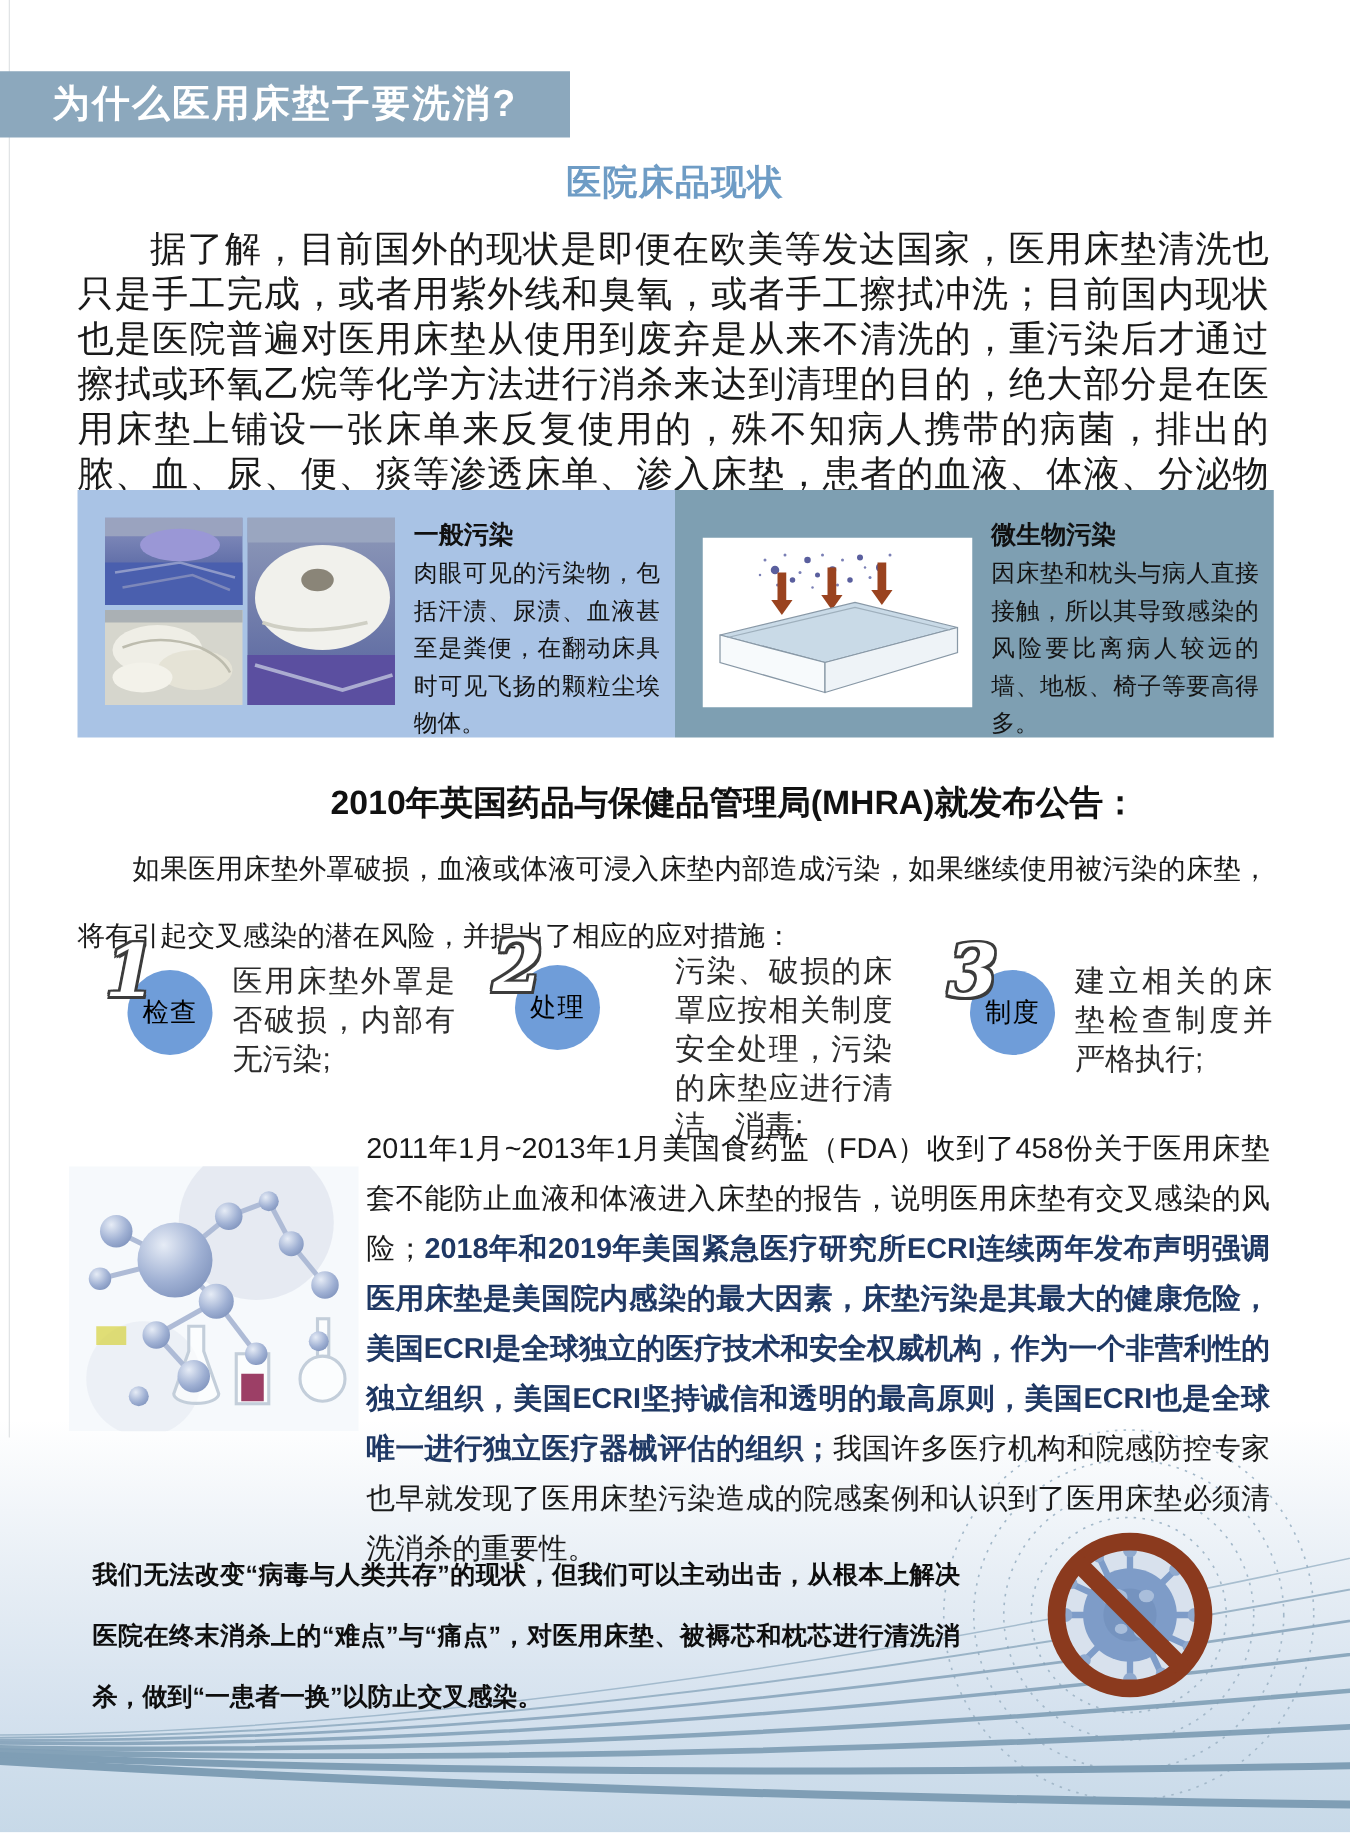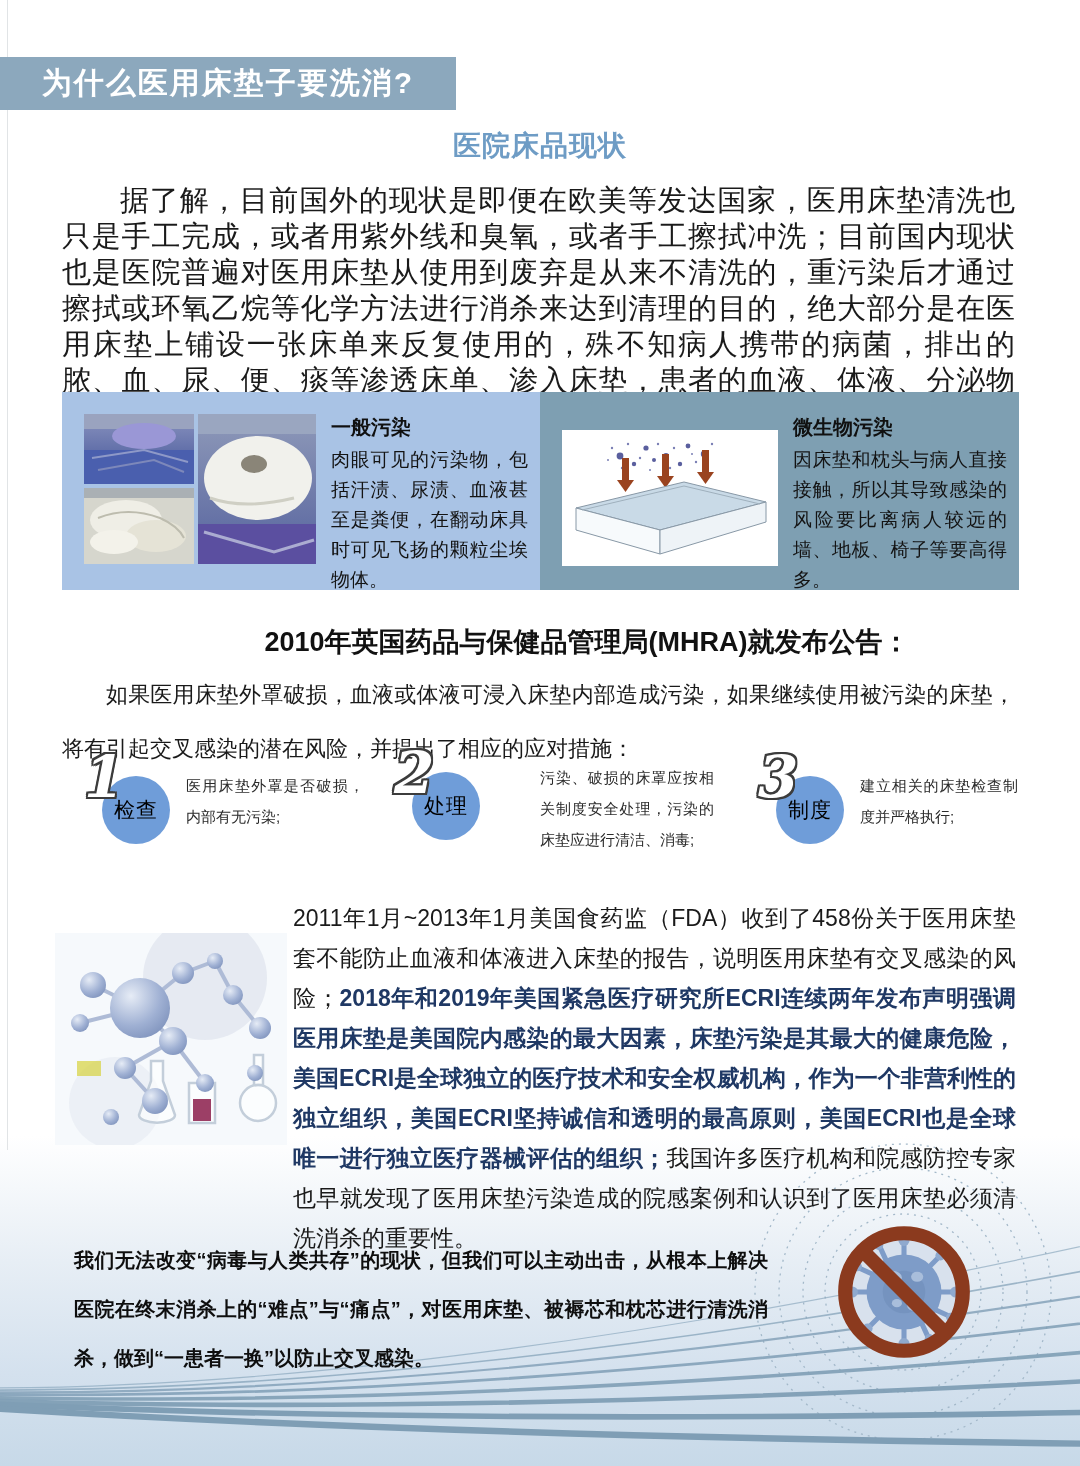--- a/index.html
+++ b/index.html
@@ -63,21 +63,21 @@
     background:#6F9DD9;color:#000000;display:flex;align-items:center;justify-content:center;
     font-size:21px;letter-spacing:1px;
   }
   .step-num{
     position:absolute;left:0;top:-8px;z-index:2;
     font-family:"DejaVu Serif",serif;font-style:italic;font-weight:bold;
     font-size:58px;line-height:1;color:#ffffff;
     text-shadow:-2px -2px 0 #3c3c3c,2px -2px 0 #3c3c3c,-2px 2px 0 #3c3c3c,2px 2px 0 #3c3c3c,
                  0 -2px 0 #3c3c3c,0 2px 0 #3c3c3c,-2px 0 0 #3c3c3c,2px 0 0 #3c3c3c;
   }
-  .step-text{font-size:15px;line-height:31px;color:#2b2b2b;padding-top:14px;text-align:justify;}
+  .step-text{font-size:24px;line-height:31px;color:#2b2b2b;padding-top:14px;text-align:justify;}
   .step-2 .step-text{padding-top:10px;margin-left:44px;}
   
   .fda-img{position:absolute;left:55px;top:933px;width:232px;height:212px;}
   .fda-para{
     position:absolute;left:293px;top:898px;width:723px;margin:0;
     font-size:23px;line-height:40px;text-align:justify;color:#1a1a1a;
   }
   .navy{color:#1F3864;font-weight:bold;}
   
   .conclusion{

